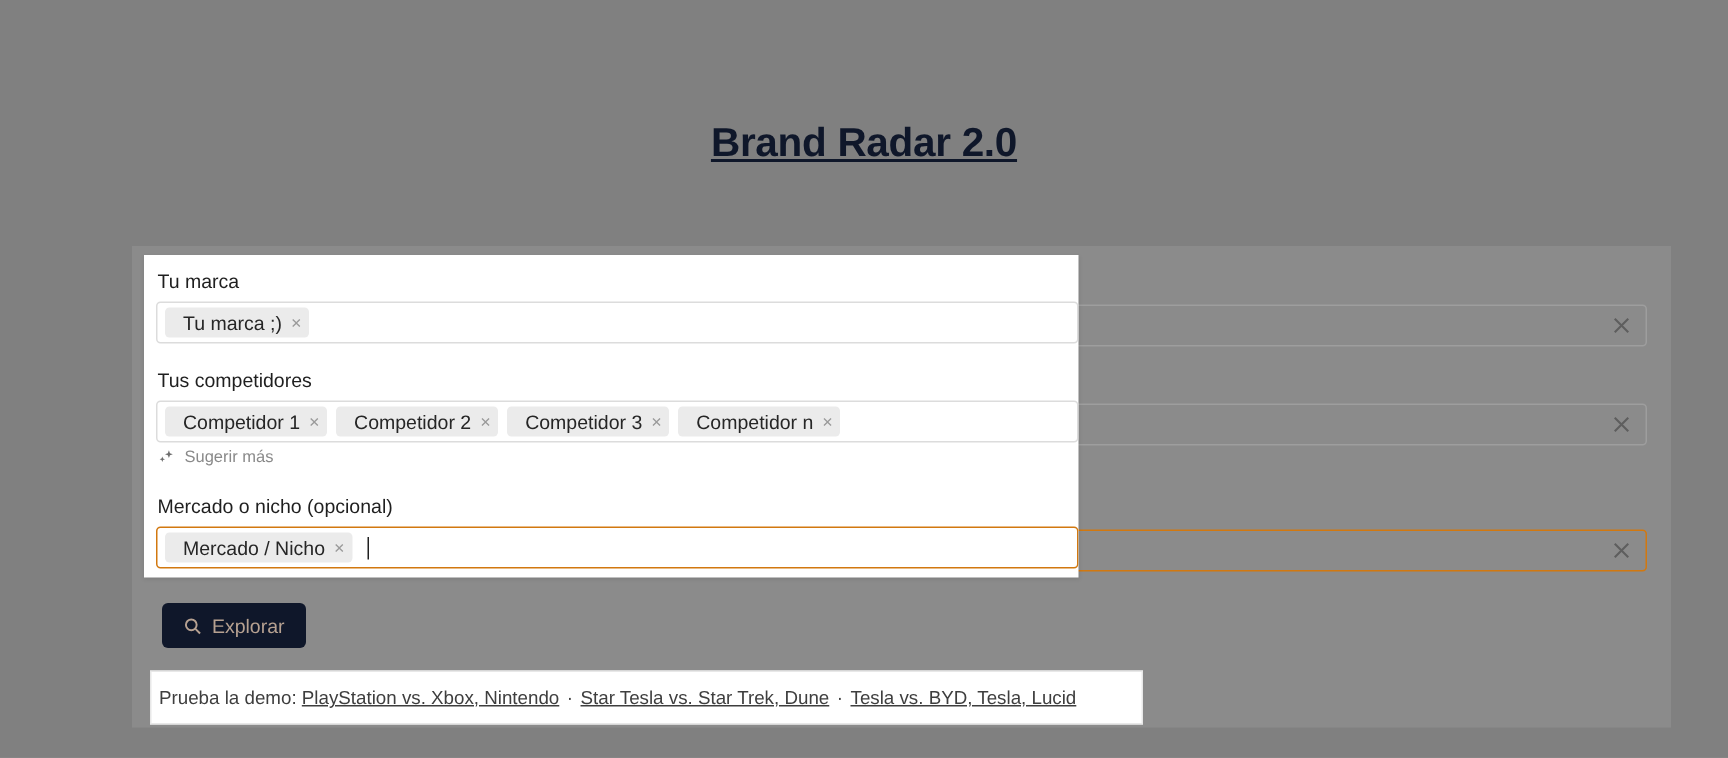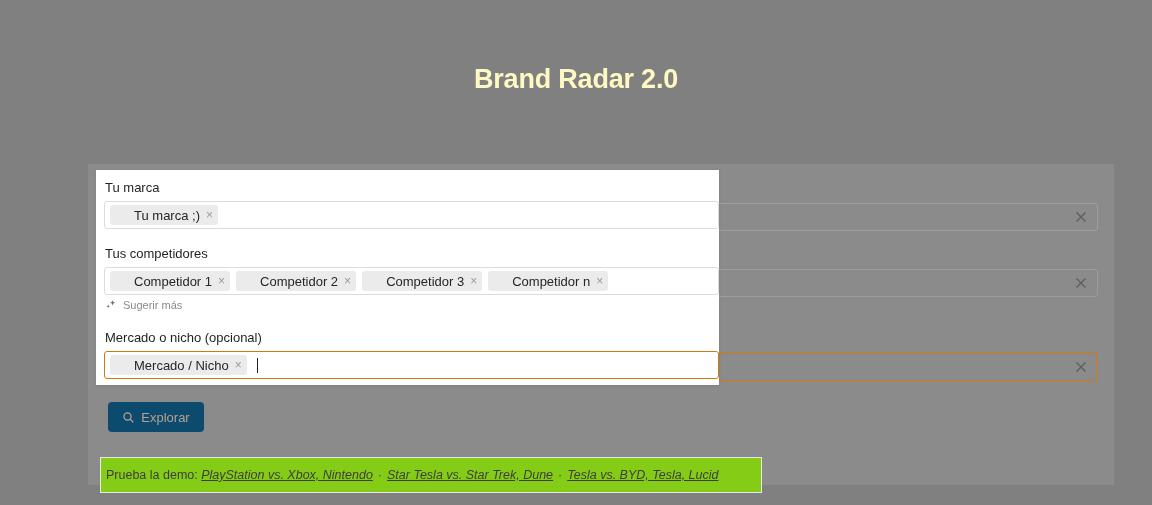--- a/index.html
+++ b/index.html
@@ -17,27 +17,28 @@
   }
 
   
   .hero {
     position: absolute;
     top: 0; left: 0;
     width: 1152px;
     text-align: center;
   }
   .hero-title {
-    margin: 0;
+    margin: 16px;
     padding-top: 62px;
     font-size: 27px;
     font-weight: bold;
-    color: #fef9c3;
+    color: #0f172a;
     letter-spacing: -0.2px;
     line-height: 34px;
+    text-decoration: underline;
   }
   .hero-sub {
     margin: 0;
     padding-top: 13px;
     font-size: 15px;
     color: #5b5b5b;
     line-height: 20px;
   }
 
   
@@ -80,21 +81,21 @@
   .tag-input.focused {
     border: 1px solid #d2780f;
   }
 
   .chip {
     display: inline-flex;
     align-items: center;
     height: 20px;
     background: #ebebeb;
     border-radius: 3px;
-    padding: 0 5px 0 24px;
+    padding: 0 5px 0 12px;
     margin-right: 6px;
     font-size: 13px;
     color: #262626;
     white-space: nowrap;
   }
   .chip-x {
     margin-left: 6px;
     font-size: 12px;
     color: #9a9a9a;
     line-height: 1;
@@ -134,57 +135,56 @@
   .suggest-icon { width: 12px; height: 12px; color: #6e6e6e; }
   .suggest-icon svg { display: block; }
 
   
   .explore-btn {
     position: absolute;
     left: 108px;
     top: 402px;
     width: 96px;
     height: 30px;
-    background: #0c4a6e;
+    background: #0f172a;
     border: none;
     border-radius: 4px;
     color: #b6a191;
     font-size: 13px;
     font-family: "Liberation Sans", sans-serif;
     display: flex;
     align-items: center;
     justify-content: center;
     gap: 6px;
     cursor: pointer;
     padding: 0;
   }
   .explore-btn .search-ico { width: 13px; height: 13px; }
   .explore-btn .search-ico svg { display: block; }
 
   
   .demo-box {
     position: absolute;
     left: 100px;
-    top: 457px;
+    top: 447px;
     width: 662px;
     height: 36px;
     box-sizing: border-box;
     border: 1px solid #e8e8e8;
-    background: #84cc16;
+    background: #ffffff;
     display: flex;
     align-items: center;
     padding-left: 5px;
     font-size: 12.5px;
     color: #3e3e3e;
     white-space: nowrap;
   }
   .demo-box a {
     color: #3e3e3e;
     text-decoration: underline;
-    font-style: italic;
   }
   .demo-sep { padding: 0 5px; }
 
   
   .overlay-panel {
     position: absolute;
     left: 96px;
     top: 170px;
     width: 623px;
     height: 215px;

